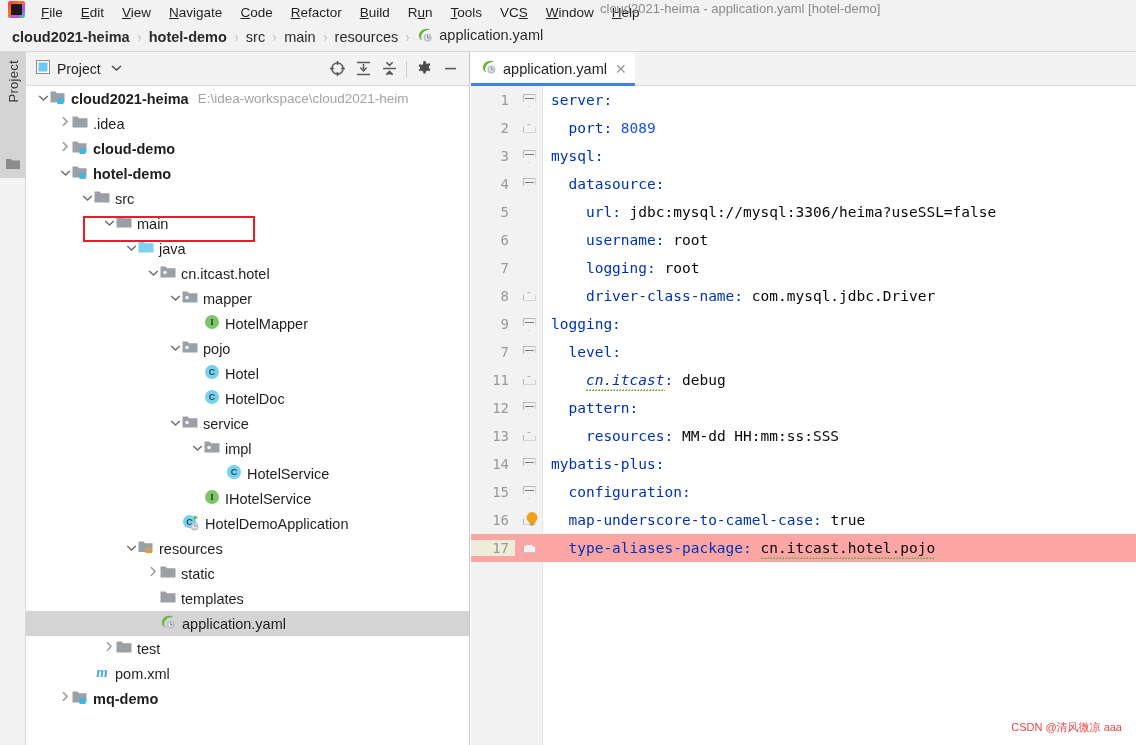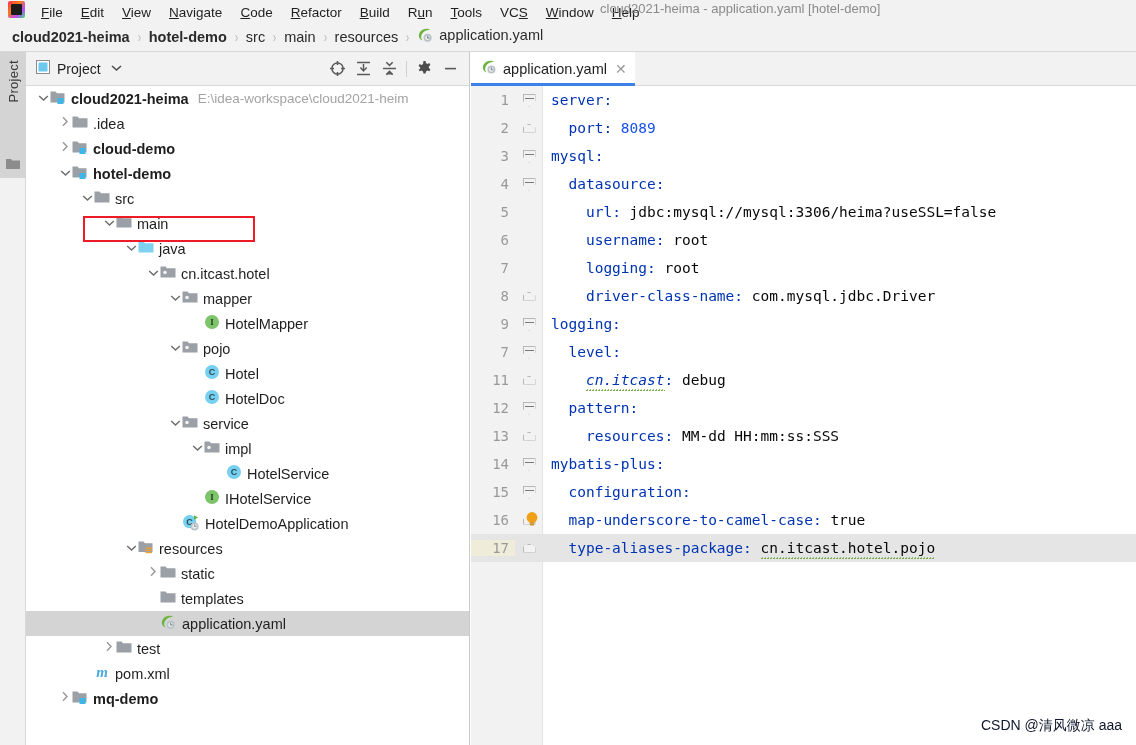--- a/index.html
+++ b/index.html
@@ -133,21 +133,21 @@
 
   .code { position: relative; height: 659px; background: #fff; overflow: hidden;
           font-family: "DejaVu Sans Mono", monospace; font-size: 14.5px; }
   .gutterbg {
     position:absolute; left:0; top:0; width:72px; height:100%;
     background:#f2f2f2; border-right:1px solid #e3e3e3;
   }
   .codeline {
     position: relative; height: 28px; display: flex; align-items: center;
   }
-  .codeline.cur { background: #e5e5e5; }
+  .codeline.cur { background: #fca5a5; }
   .codeline.cur .gnum { background: #f0ecda; }
   .gnum {
     position: relative; z-index: 2;
     width: 44px; flex: 0 0 44px; text-align: right; padding-right: 6px;
     color: #999999; font-size: 14px;
   }
   .gfold {
     position: relative; z-index: 2;
     width: 28px; flex: 0 0 28px; display: flex; align-items: center; justify-content: center;
   }
@@ -171,21 +171,21 @@
     border:1px solid #b0b0b0;
   }
   .fold-open { clip-path: polygon(0 0,100% 0,100% 55%,50% 100%,0 55%); border:none;
                background:#f2f2f2; box-shadow: inset 0 0 0 1px #b8b8b8; }
   .fold-open:after{ content:""; position:absolute; left:2px; top:4px; width:9px; height:1px; background:#7a7a7a;}
   .fold-end { position:relative; z-index:2; width:13px; height:9px; background:#f2f2f2;
               box-shadow: inset 0 0 0 1px #b8b8b8; clip-path: polygon(50% 0,100% 45%,100% 100%,0 100%,0 45%); }
 
   .watermark {
     position: absolute; right: 14px; bottom: 10px;
-    font-size: 14px; color: #0f172a; white-space: nowrap;
+    font-size: 11px; color: #ef4444; white-space: nowrap;
   }
 </style>
 </head>
 <body>
 
 <div id="app">
 
   <div class="menubar">
     <div class="ide-logo">
       <div class="sq"></div>

